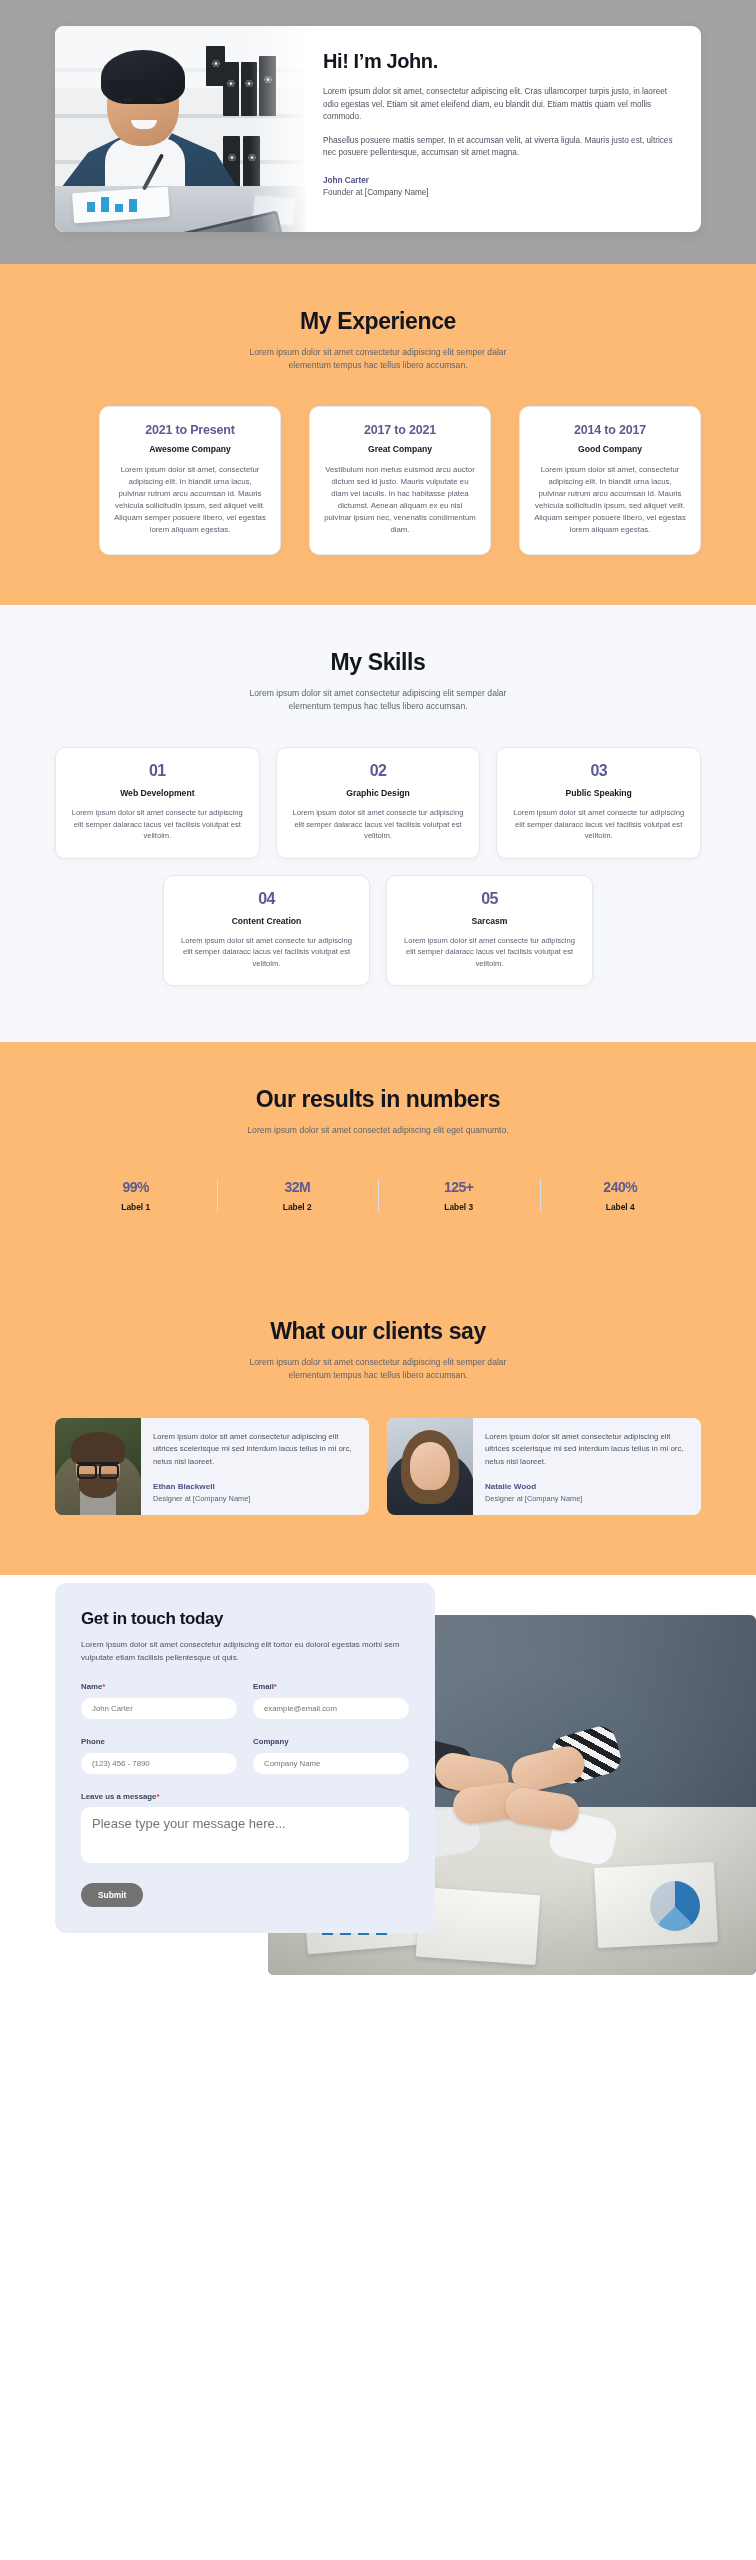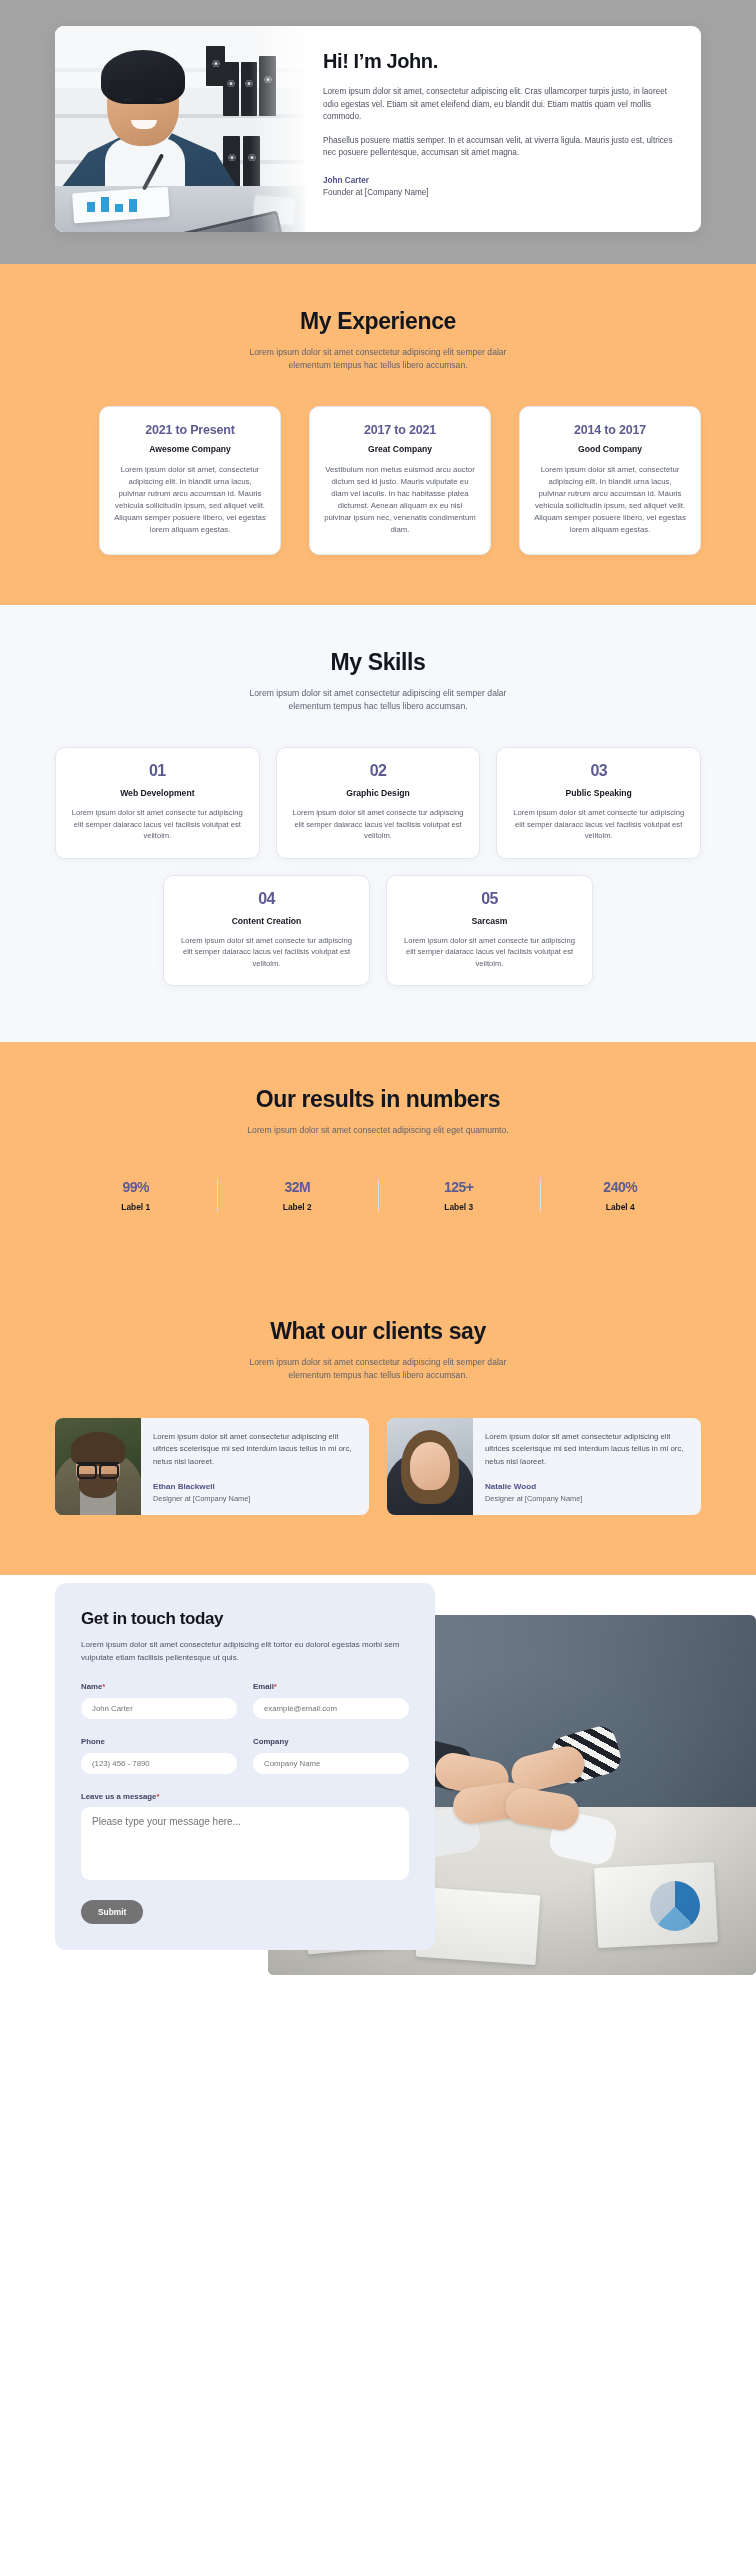--- a/index.html
+++ b/index.html
@@ -324,24 +324,24 @@
   .req { color: #d13b3b; }
   .finput {
     width: 100%; height: 21px;
     background: #ffffff; border: none; border-radius: 11px;
     padding: 0 11px;
     font-size: 7.8px; color: #9196a3;
     font-family: "Liberation Sans", sans-serif;
     outline: none;
   }
   .ftext {
-    width: 100%; height: 73px;
+    width: 100%; height: 56px;
     background: #ffffff; border: none; border-radius: 9px;
     padding: 9px 11px;
-    font-size: 10px; color: #9196a3;
+    font-size: 13px; color: #9196a3;
     font-family: "Liberation Sans", sans-serif;
     resize: none; outline: none;
   }
   .submit-btn {
     margin-top: 16px;
     background: #737373; color: #ffffff;
     border: none; border-radius: 13px;
     font-size: 8.4px; font-weight: 700;
     padding: 7px 17px;
     font-family: "Liberation Sans", sans-serif;

